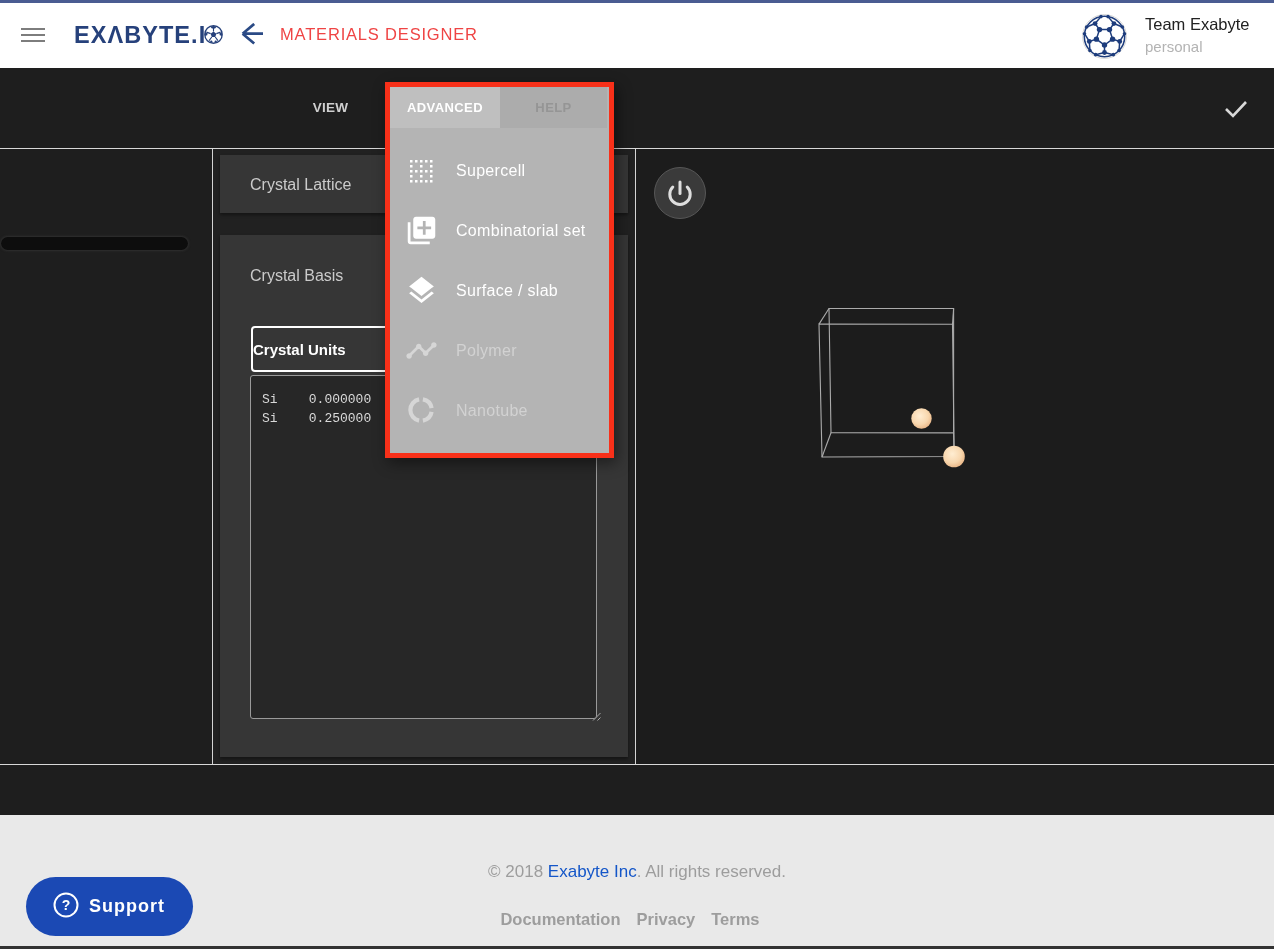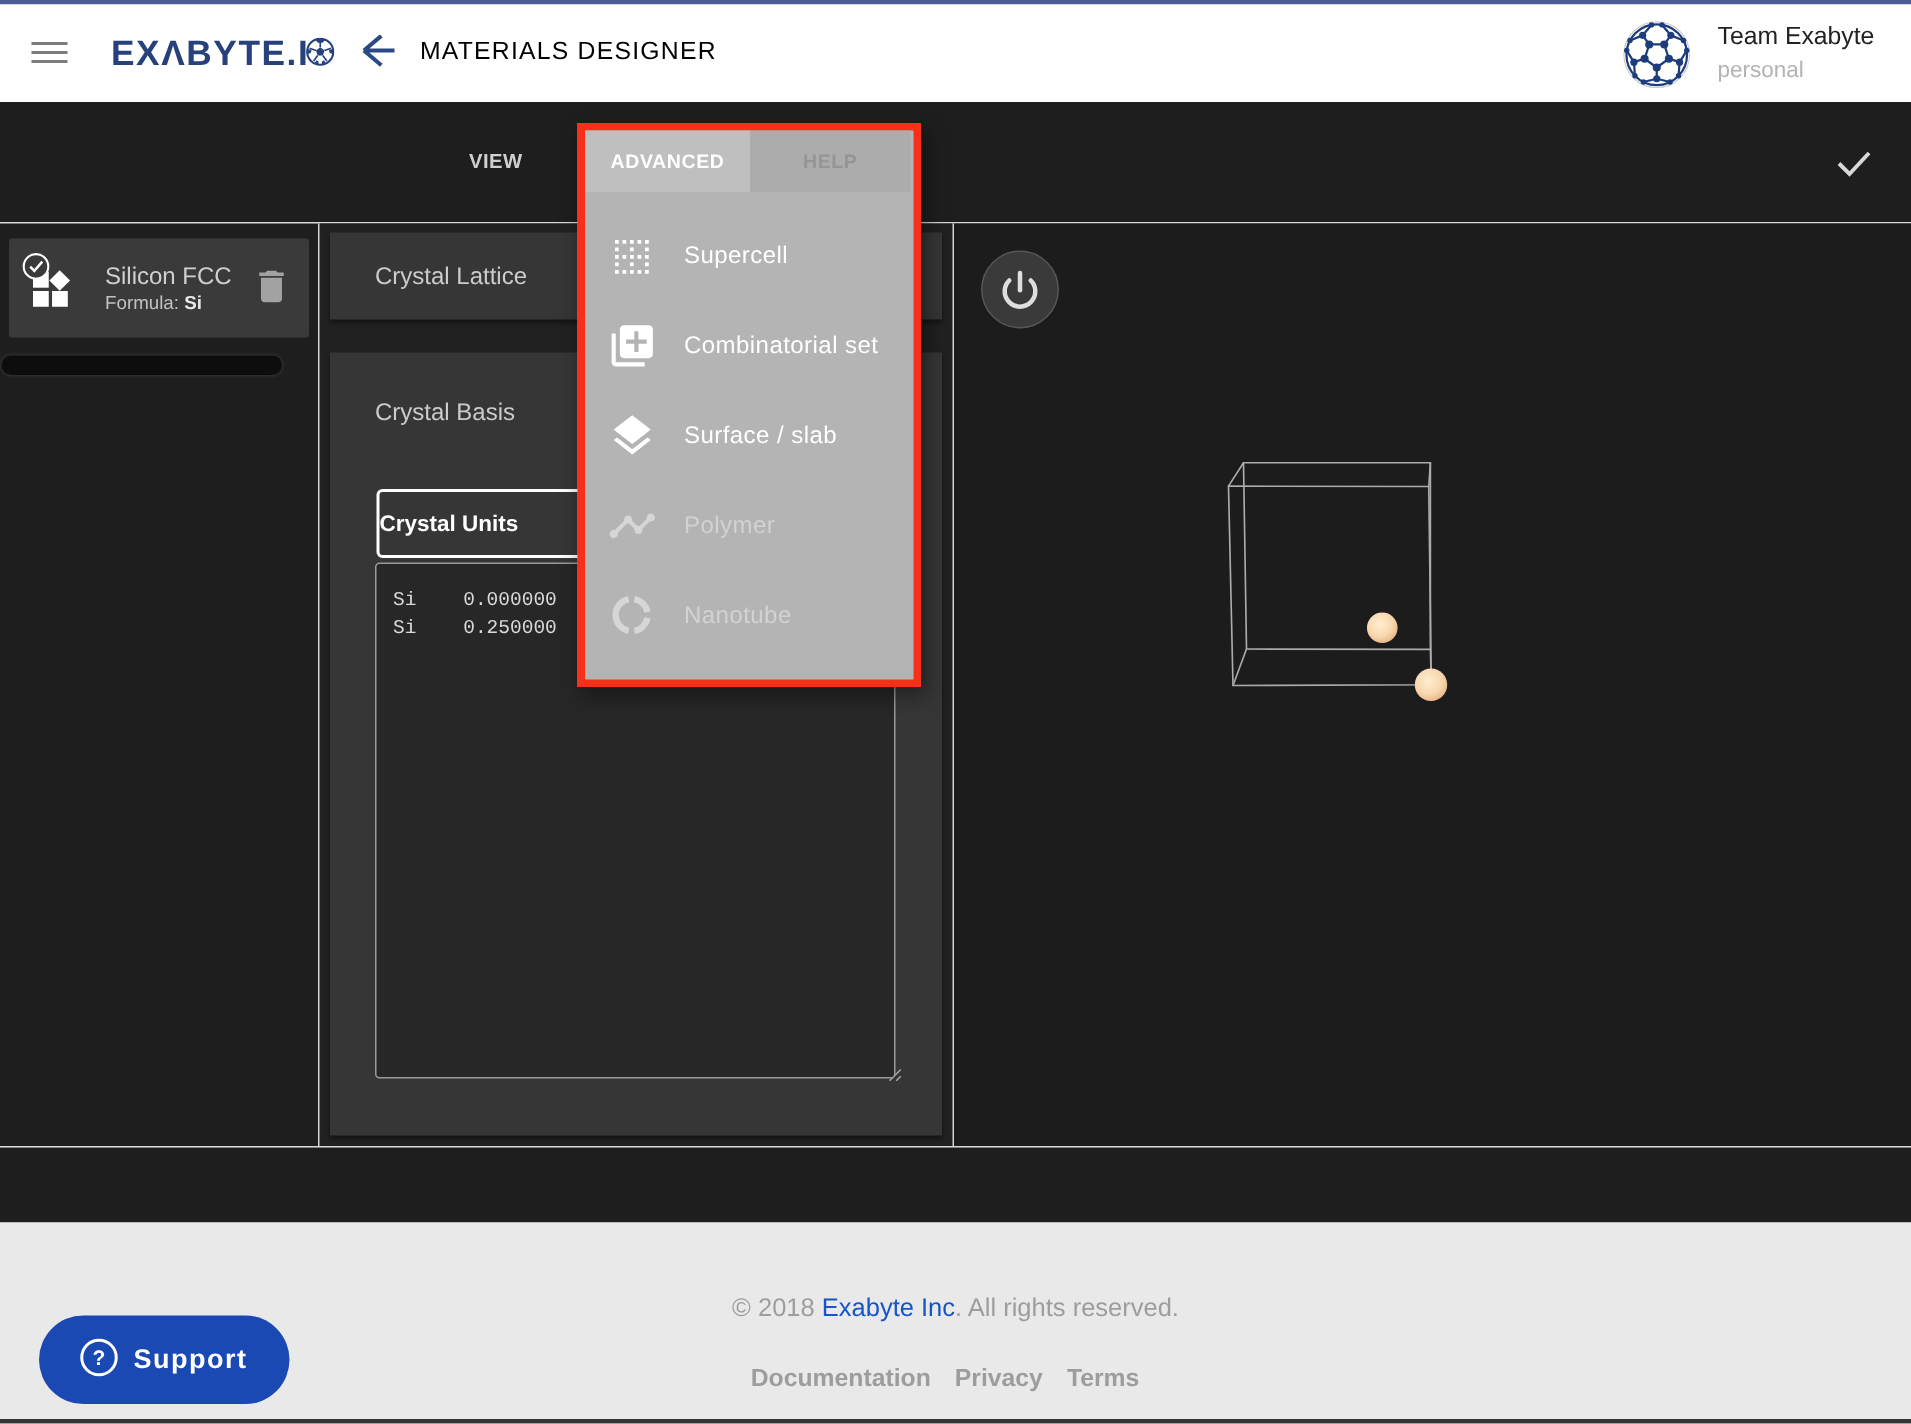--- a/index.html
+++ b/index.html
@@ -9,21 +9,21 @@
   #page { position:relative; width:1274px; height:949px; }
 
   
   #topstrip { left:0; top:0; width:1274px; height:3px; background:#4a5c92; }
   
   #header { left:0; top:3px; width:1274px; height:64.5px; background:#ffffff; }
   .hline { position:absolute; left:21px; width:24px; height:2px; background:#7d7d7d; }
   #logotext { left:74px; top:19px; font-size:23.5px; font-weight:bold;
     color:#26417b; letter-spacing:1.05px; }
   #mdtitle { left:280px; top:22px; font-size:16.5px; font-weight:normal;
-    color:#000000; letter-spacing:0.82px; }
+    color:#ef4444; letter-spacing:0.82px; }
   #teamname { left:1145px; top:12px; font-size:16.5px; color:#222; }
   #personal { left:1145px; top:35px; font-size:15px; color:#b3b3b3; }
 
   
   #menubar { left:0; top:67.5px; width:1274px; height:80.5px; background:#1e1e1e; }
   .mitem { position:absolute; top:0; height:80.5px; line-height:80.5px; color:#cfcfcf;
     font-size:13.5px; font-weight:bold; letter-spacing:0.3px; text-align:center; }
 
   
   #content { left:0; top:148px; width:1274px; height:616px; background:#1e1e1e;
@@ -191,38 +191,20 @@
     <svg width="50" height="50" viewBox="0 0 50 50">
       <path d="M17.8 19 A10.2 10.2 0 1 0 32.2 19" stroke="#dedede" stroke-width="3" fill="none" stroke-linecap="round"></path>
       <line x1="25" y1="14" x2="25" y2="25.5" stroke="#dedede" stroke-width="3" stroke-linecap="round"></line>
     </svg>
   </div>
   <div class="abs" id="divider1"></div>
   <div class="abs" id="divider2"></div>
   <div class="abs" id="botline"></div>
   <div class="abs" id="darkstrip"></div>
 
-  <div class="abs" id="card">
-    <svg class="abs" style="left:8px; top:9px" width="50" height="50" viewBox="0 0 50 50">
-
-      <g fill="#ffffff">
-        <path d="M25.8 12.1 L32.7 19 L25.8 25.9 L18.9 19 Z"></path>
-        <rect x="8" y="26" width="10.5" height="10.5"></rect>
-        <rect x="20.7" y="26" width="10.5" height="10.5"></rect>
-        <rect x="8" y="13.3" width="10.5" height="10.5"></rect>
-      </g>
-      <circle cx="10" cy="9.6" r="8.2" fill="#3a3a3a" stroke="#ffffff" stroke-width="1.4"></circle>
-      <path d="M6.1 9.7 L8.9 12.6 L14.2 6.4" stroke="#ffffff" stroke-width="1.6" fill="none"></path>
-    </svg>
-    <div style="position:absolute; left:64px; top:17px; font-size:16px; color:#cfcfcf;">Silicon FCC</div>
-    <div style="position:absolute; left:64px; top:36px; font-size:12.5px; color:#c2c2c2;">Formula: <b style="color:#e8e8e8">Si</b></div>
-    <svg style="position:absolute; left:161px; top:17px" width="28" height="30" viewBox="0 0 24 24">
-      <path fill="#a2a2a2" d="M6 19c0 1.1.9 2 2 2h8c1.1 0 2-.9 2-2V7H6v12zM19 4h-3.5l-1-1h-5l-1 1H5v2h14V4z"></path>
-    </svg>
-  </div>
   <div class="abs" id="hscroll"></div>
 
   <div class="abs" id="footer"></div>
   <div class="abs" id="copy">© 2018 <b>Exabyte Inc</b>. All rights reserved.</div>
   <div class="abs" id="links"><span>Documentation</span><span>Privacy</span><span>Terms</span></div>
   <div class="abs" id="bottomstrip"></div>
   <div class="abs" id="support">
     <svg style="position:absolute; left:27px; top:15px" width="26" height="26" viewBox="0 0 26 26">
       <circle cx="13" cy="13" r="11.5" stroke="#fff" stroke-width="2" fill="none"></circle>
       <text x="13" y="18" font-size="14" font-weight="bold" fill="#fff" text-anchor="middle" font-family="Liberation Sans">?</text>

